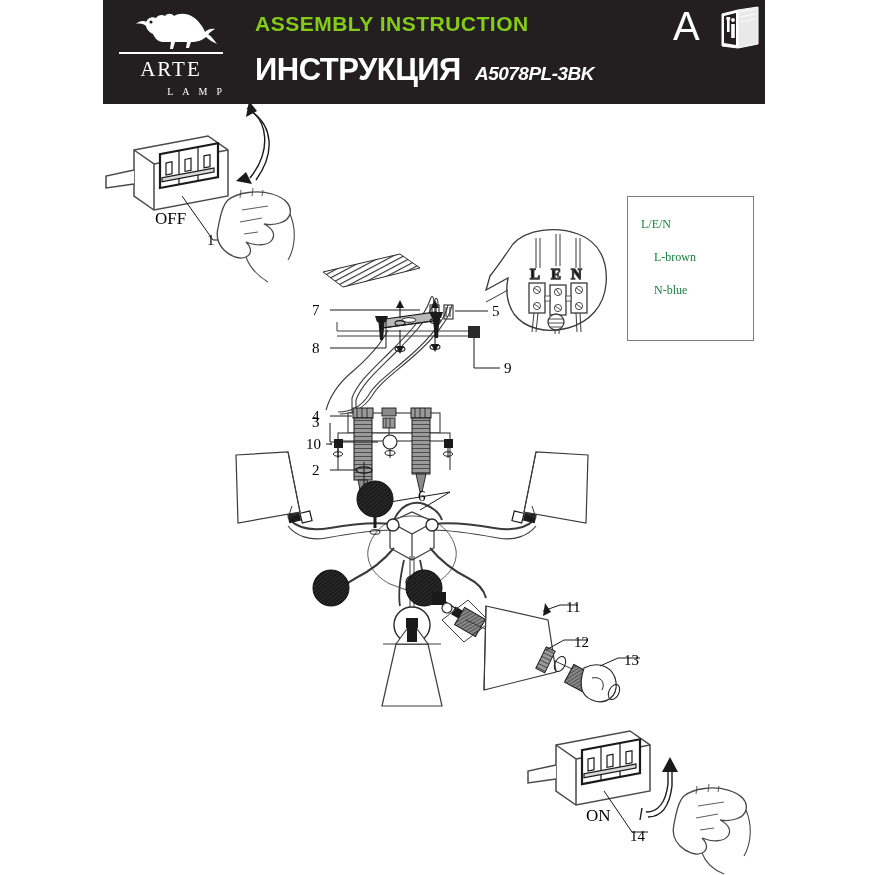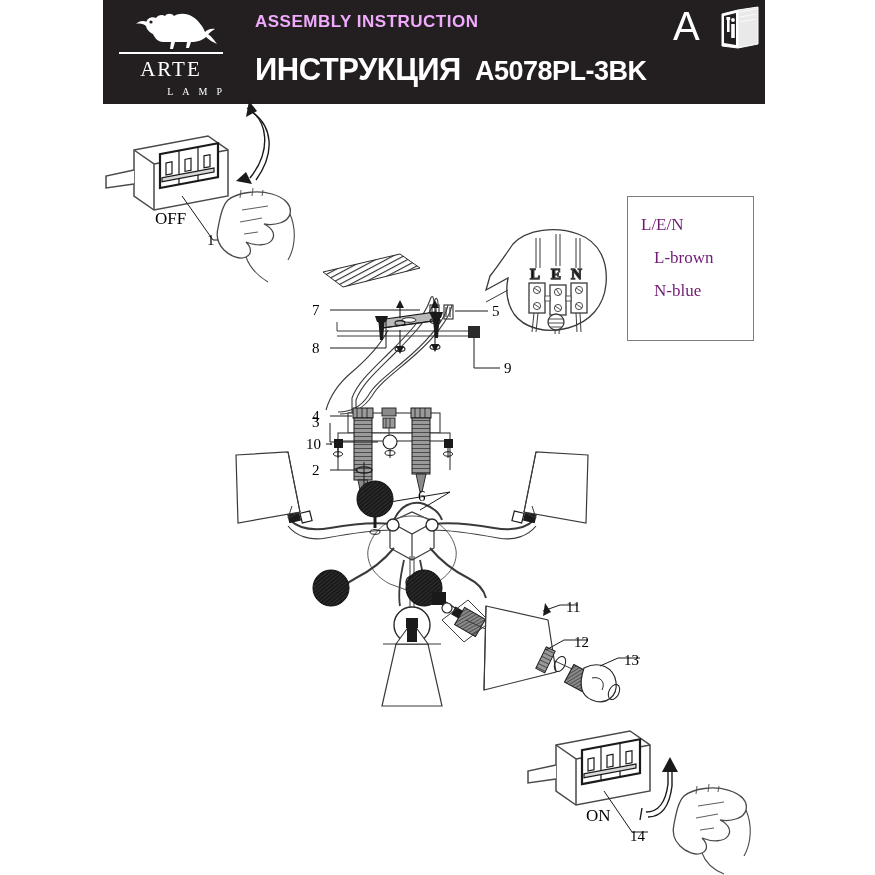--- a/index.html
+++ b/index.html
@@ -70,44 +70,45 @@
     color: #ffffff;
     font-family: "Liberation Serif", serif;
     font-size: 10px;
     letter-spacing: 9px;
     text-indent: 9px;
   }
   #title-en {
     position: absolute;
     left: 152px;
     top: 12px;
-    color: #f0abfc;
-    font-size: 17px;
+    color: #84cc16;
+    font-size: 21px;
     font-weight: bold;
     letter-spacing: 0.5px;
   }
   #title-ru-row {
     position: absolute;
     left: 152px;
     top: 52px;
     display: flex;
     align-items: baseline;
     color: #ffffff;
   }
   #title-ru {
     font-size: 31px;
     font-weight: bold;
     letter-spacing: -0.5px;
     text-align: center;
   }
   #model-code {
-    font-size: 27px;
+    font-size: 19px;
     font-weight: bold;
     margin-left: 14px;
     letter-spacing: -0.5px;
+    font-style: italic;
   }
   #section-letter {
     position: absolute;
     left: 570px;
     top: 4px;
     color: #ffffff;
     font-size: 40px;
     font-weight: normal;
     font-family: "Liberation Sans", sans-serif;
   }
@@ -125,22 +126,22 @@
     top: 196px;
     width: 127px;
     height: 145px;
     border: 1px solid #7d7d7d;
     background: #ffffff;
     box-sizing: border-box;
     padding: 11px 0 0 13px;
   }
   .legend-line {
     font-family: "Liberation Serif", serif;
-    font-size: 17px;
-    color: #701a75;
+    font-size: 12px;
+    color: #15803d;
     line-height: 33px;
     white-space: nowrap;
   }
   .legend-line.indent { padding-left: 13px; }
   
   #drawing {
     position: absolute;
     left: 0;
     top: 0;
     width: 875px;

